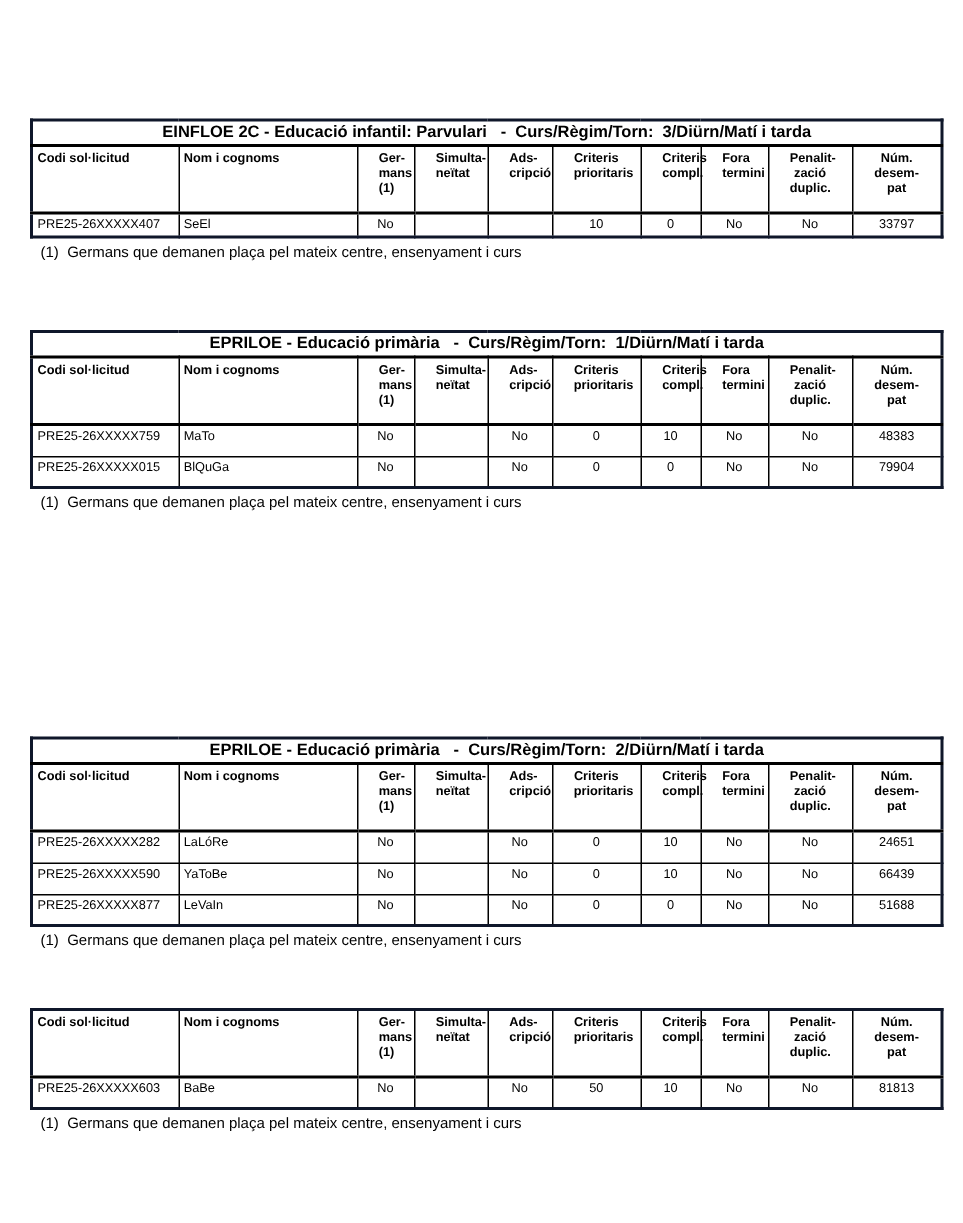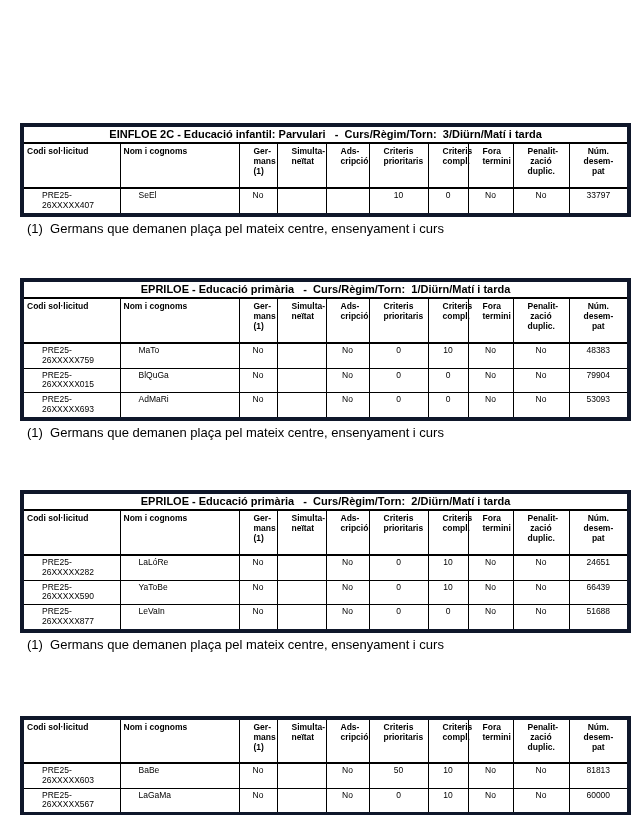--- a/index.html
+++ b/index.html
@@ -8,30 +8,29 @@
     position: relative;
     width: 642px;
     height: 815px;
     background: #ffffff;
     color: #000000;
     font-family: "Liberation Sans", sans-serif;
     overflow: hidden;
   }
   .table-block { position: absolute; left: 20px; width: 607px; }
   .table-block:nth-of-type(1) { top: 79px; }
-  .table-block:nth-of-type(2) { top: 234px; }
-  .table-block:nth-of-type(3) { top: 446px; }
+  .table-block:nth-of-type(2) { top: 220px; }
+  .table-block:nth-of-type(3) { top: 491px; }
   .table-block:nth-of-type(4) { top: 672px; }
 
   table.grid {
     width: 100%;
     border-collapse: collapse;
     table-layout: fixed;
-    border: 4px solid #0f172a;
-    margin-top: 44px;
+    border: 2px solid #0f172a;
   }
   col.c0 { width: 98px; }
   col.c1 { width: 119px; }
   col.c2 { width: 38px; }
   col.c3 { width: 49px; }
   col.c4 { width: 43px; }
   col.c5 { width: 59px; }
   col.c6 { width: 40px; }
   col.c7 { width: 45px; }
   col.c8 { width: 56px; }
@@ -65,25 +64,25 @@
   td.dcell {
     border: 1px solid #000;
     font-size: 8.5px;
     line-height: 1.15;
     vertical-align: top;
     text-align: center;
     padding: 2px 1px;
     height: 21px;
     overflow: hidden;
   }
-  td.dcell:nth-child(1), td.dcell:nth-child(2) { text-align: left; padding-left: 18px; }
+  td.dcell:nth-child(1), td.dcell:nth-child(2) { text-align: left; padding-left: 3px; }
   .table-block:nth-of-type(1) td.dcell { height: 16px; }
 
   .footnote {
-    font-size: 13px;
+    font-size: 10px;
     line-height: 1.2;
     padding: 4px 0 0 7px;
     white-space: pre;
   }
 </style>
 </head>
 <body>
 
 <div class="page">
   <div id="tables-container">
@@ -207,32 +206,20 @@
               <td class="dcell">BlQuGa</td>
               <td class="dcell">No</td>
               <td class="dcell"></td>
               <td class="dcell">No</td>
               <td class="dcell">0</td>
               <td class="dcell">0</td>
               <td class="dcell">No</td>
               <td class="dcell">No</td>
               <td class="dcell">79904</td>
             </tr>
-            <tr>
-              <td class="dcell">PRE25-26XXXXX693</td>
-              <td class="dcell">AdMaRi</td>
-              <td class="dcell">No</td>
-              <td class="dcell"></td>
-              <td class="dcell">No</td>
-              <td class="dcell">0</td>
-              <td class="dcell">0</td>
-              <td class="dcell">No</td>
-              <td class="dcell">No</td>
-              <td class="dcell">53093</td>
-            </tr>
           </tbody>
     </table>
     <div class="footnote">(1)  Germans que demanen plaça pel mateix centre, ensenyament i curs</div>
   </section>
 
   <section class="table-block">
     <table class="grid">
       <colgroup>
         <col class="c0">
             <col class="c1">
@@ -360,30 +347,18 @@
               <td class="dcell">BaBe</td>
               <td class="dcell">No</td>
               <td class="dcell"></td>
               <td class="dcell">No</td>
               <td class="dcell">50</td>
               <td class="dcell">10</td>
               <td class="dcell">No</td>
               <td class="dcell">No</td>
               <td class="dcell">81813</td>
             </tr>
-            <tr>
-              <td class="dcell">PRE25-26XXXXX567</td>
-              <td class="dcell">LaGaMa</td>
-              <td class="dcell">No</td>
-              <td class="dcell"></td>
-              <td class="dcell">No</td>
-              <td class="dcell">0</td>
-              <td class="dcell">10</td>
-              <td class="dcell">No</td>
-              <td class="dcell">No</td>
-              <td class="dcell">60000</td>
-            </tr>
           </tbody>
     </table>
     <div class="footnote">(1)  Germans que demanen plaça pel mateix centre, ensenyament i curs</div>
   </section>
 </div>
 </div>
 
 </body></html>

